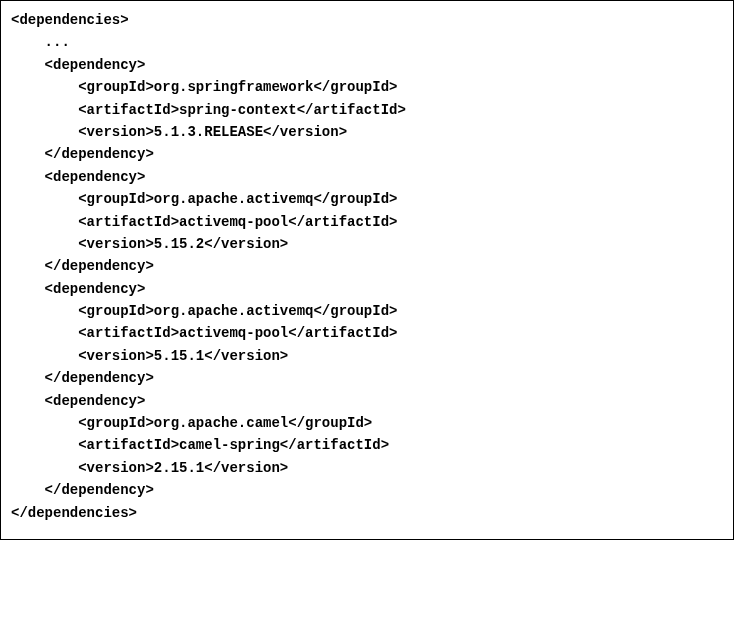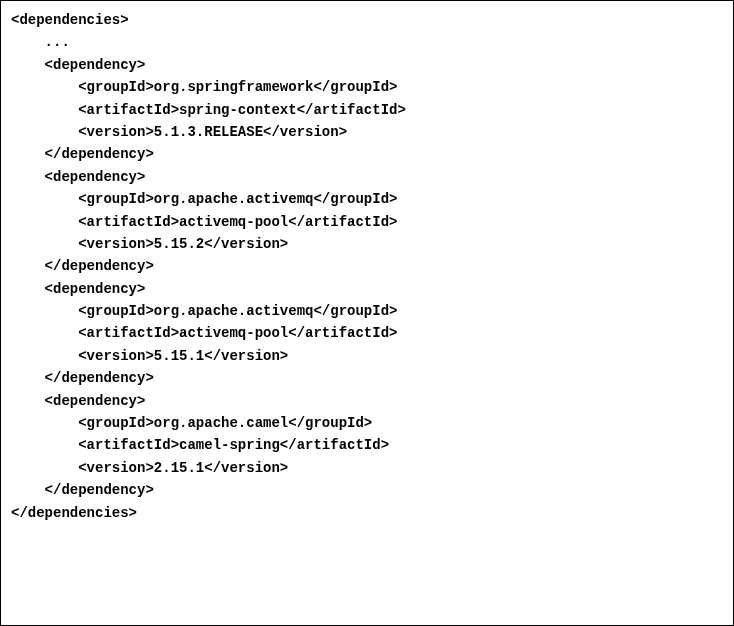--- a/index.html
+++ b/index.html
@@ -7,21 +7,21 @@
     padding: 0;
     background: #ffffff;
     font-family: "Courier New", Courier, monospace;
     font-size: 14px;
     font-weight: bold;
     line-height: 1.6;
     color: #000000;
   }
   .container {
     width: 734px;
-    height: 626px;
+    height: 540px;
     box-sizing: border-box;
     border: 1px solid #000000;
     padding: 8px 10px;
     white-space: pre;
   }
   .line {
     display: block;
   }
 </style>
 </head>

